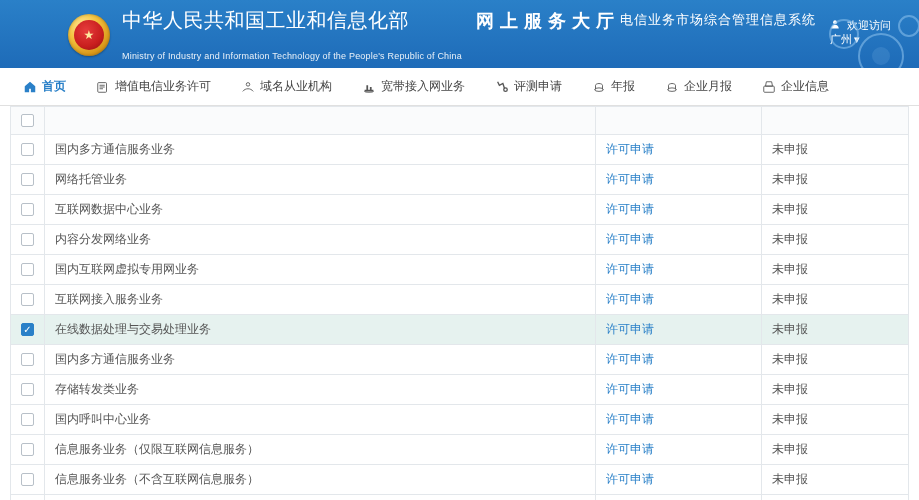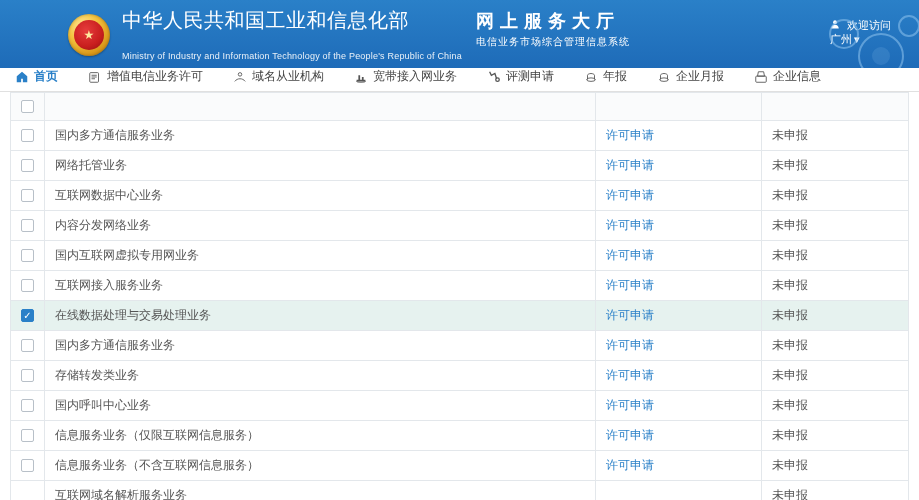--- a/index.html
+++ b/index.html
@@ -36,38 +36,39 @@
     .emblem-inner {
       width: 30px; height: 30px; border-radius: 50%;
       background: radial-gradient(circle at 40% 35%, #e63c3c 0%, #c81e1e 60%, #8f1010 100%);
       display:flex;align-items:center;justify-content:center;
       color:#ffe9a0;font-size:12px;
     }
     .title-block { margin-left: 54px; color: #fff; display: flex; align-items: baseline; }
     .title-main { display: flex; flex-direction: column; }
     .title-cn { font-size: 20px; font-weight: normal; letter-spacing: 0.5px; }
     .title-en { font-size: 9px; opacity: 0.9; letter-spacing: 0.2px; margin-top: 17px; }
-    .title-right { margin-left: 14px; display: flex; flex-direction: column; }
+    .title-right { margin-left: 14px; display: flex; flex-direction: row; }
     .title-r1 { font-size: 18px; font-weight: bold; letter-spacing: 6px; }
-    .title-r2 { font-size: 10px; letter-spacing: 1px; margin-top: 2px; }
+    .title-r2 { font-size: 13px; letter-spacing: 1px; margin-top: 2px; }
     .user-info {
       position: absolute; right: 28px; top: 18px;
       color: #fff; font-size: 11px; text-align: left; line-height: 14px;
     }
     .user-info .u-icon { margin-right: 4px; }
     .gears {
       position: absolute; right: 0; bottom: -6px; width: 120px; height: 68px;
       opacity: 0.55; pointer-events: none;
     }
 
     .navbar {
-      height: 24px;
+      height: 38px;
       border-bottom: 1px solid #e0e0e0;
       display: flex;
-      align-items: flex-start;
+      align-items: center;
+      padding-left: 8px;
       background: #fff;
     }
     .nav-item {
       display: flex; align-items: center;
       padding: 0 14px;
       font-size: 12px; color: #444;
       cursor: pointer; gap: 5px;
       border-right: 1px solid transparent;
     }
     .nav-item.home { color: #2a80c8; font-weight: bold; }

